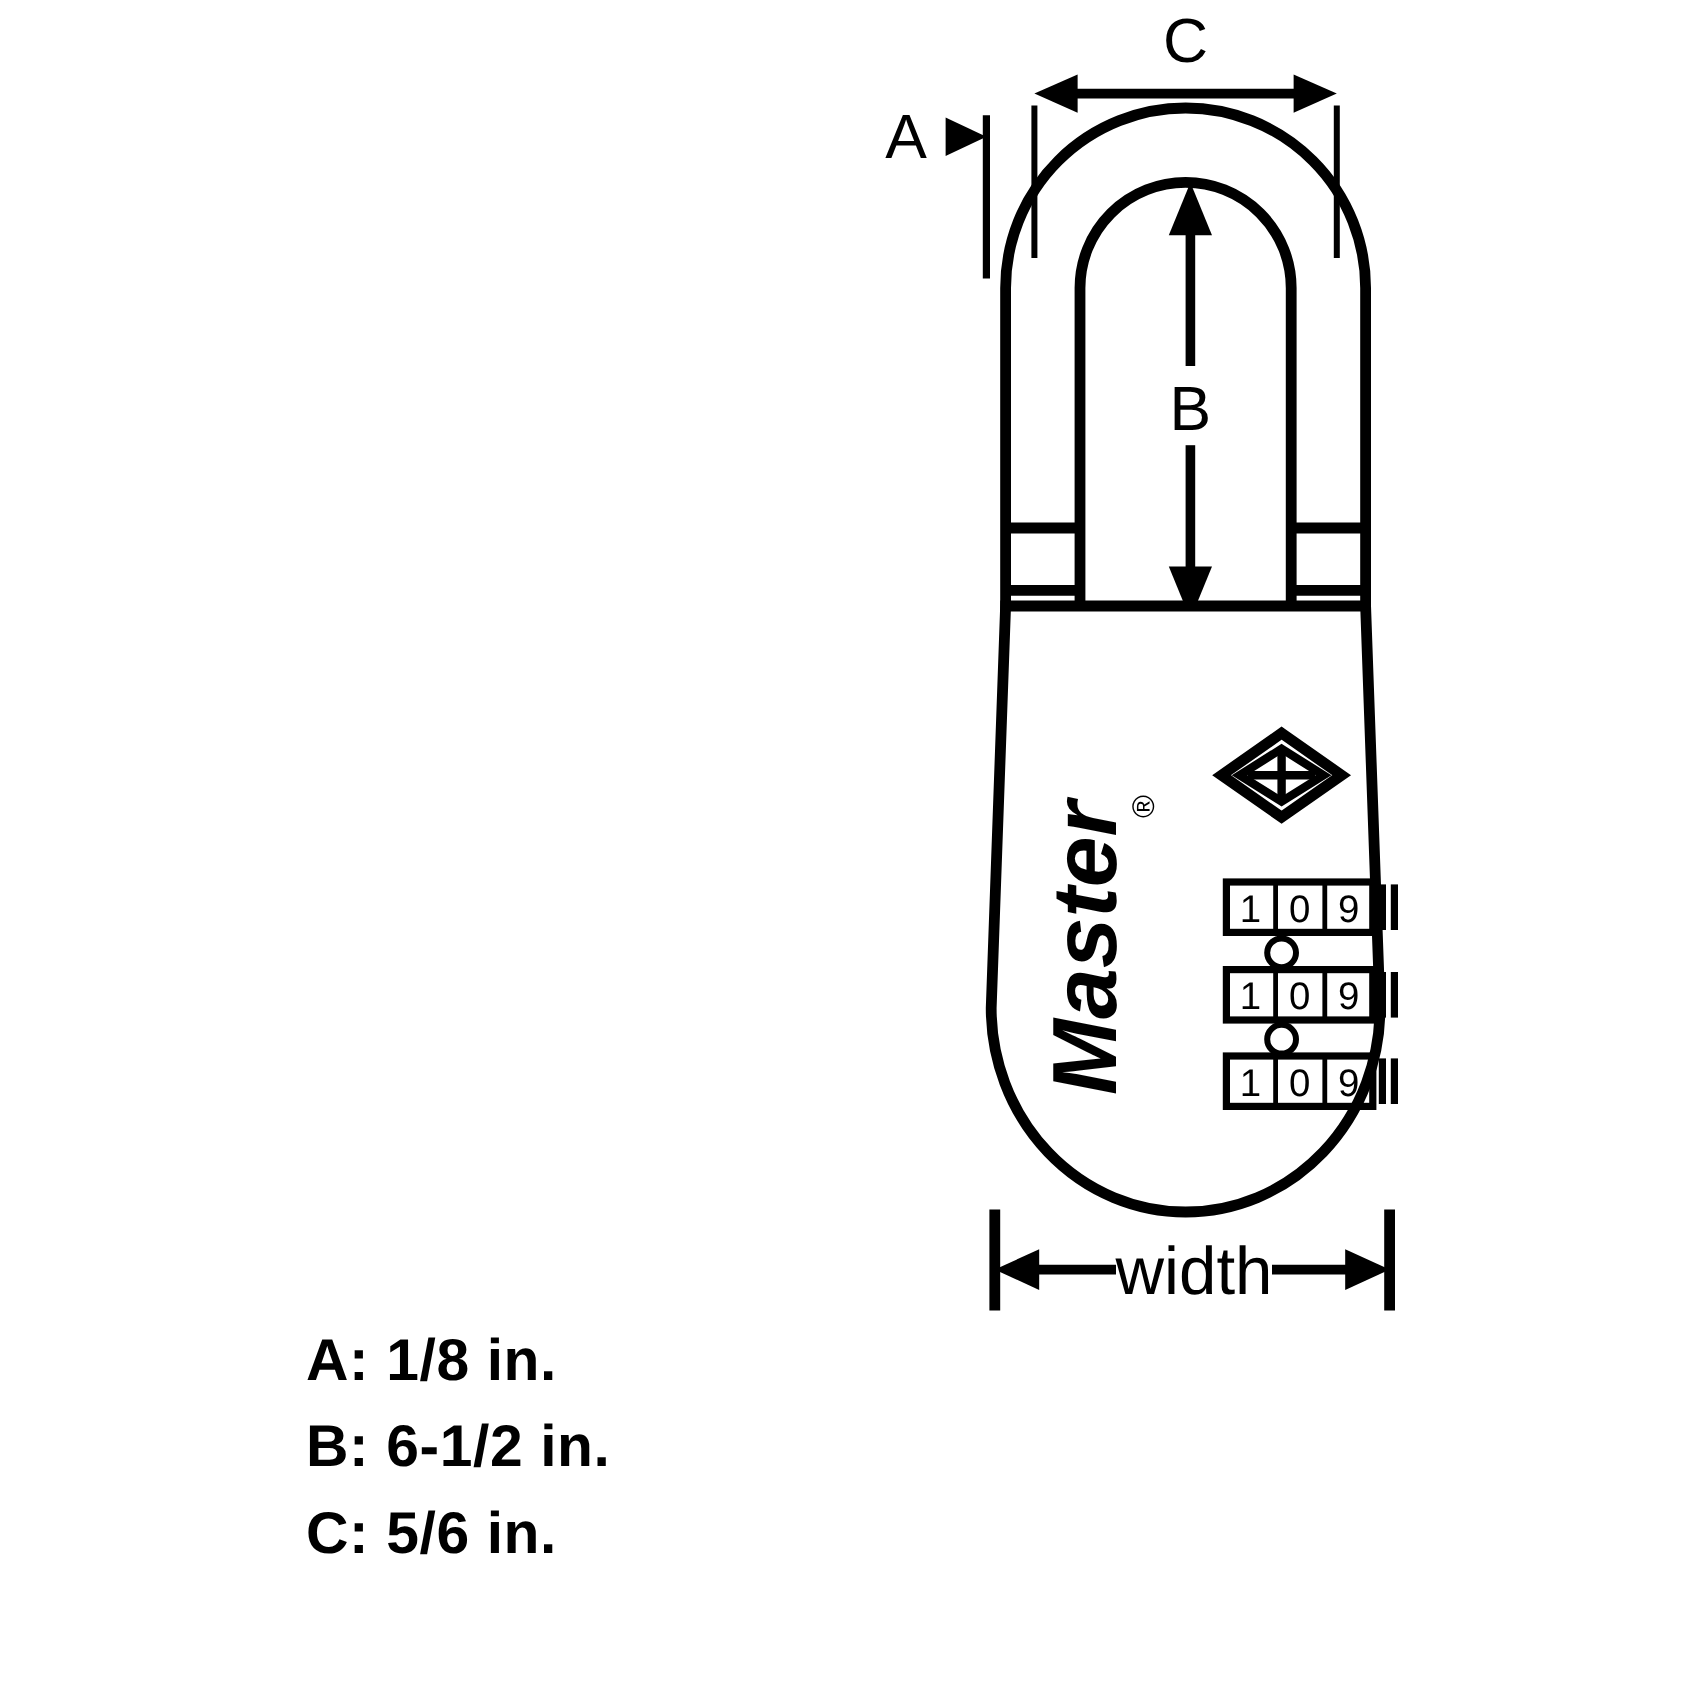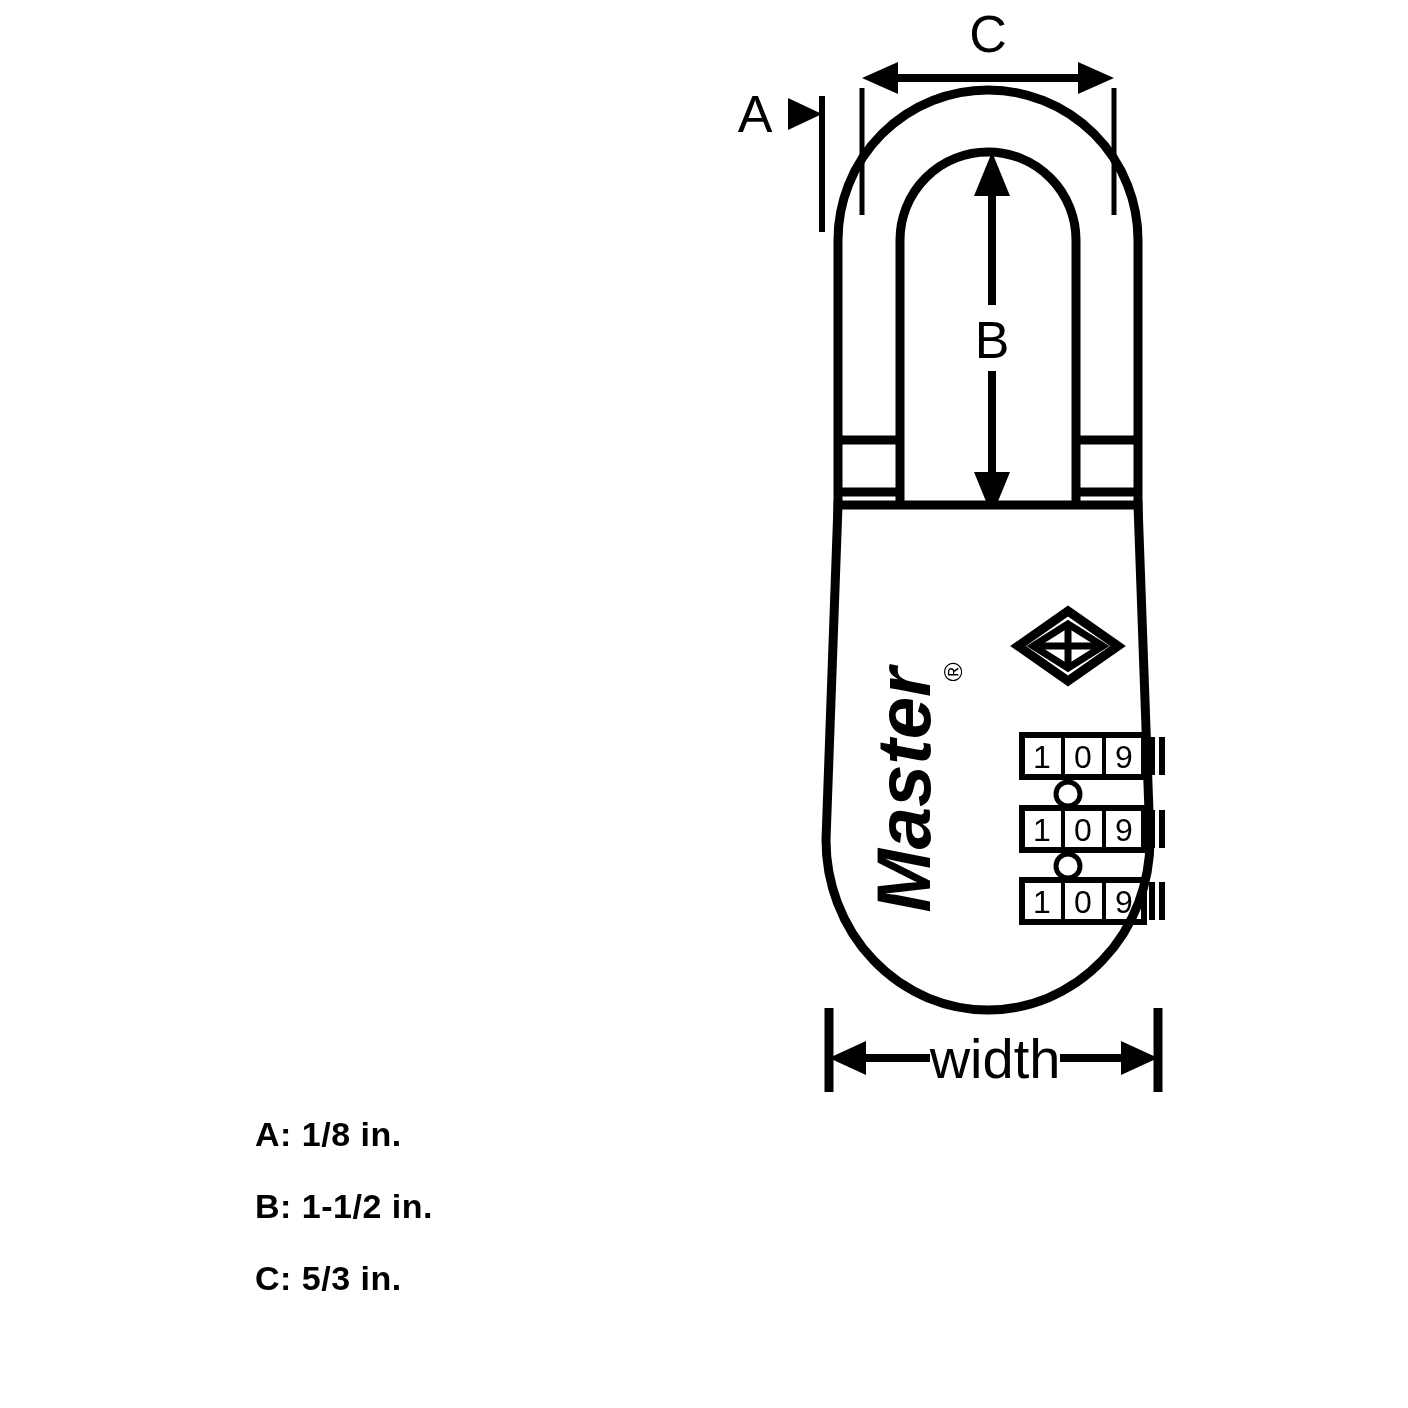--- a/index.html
+++ b/index.html
@@ -19,21 +19,21 @@
     position: absolute;
     inset: 0;
   }
   .spec-list {
     position: absolute;
     left: 255px;
     top: 1098px;
     width: 1100px;
   }
   .spec-line {
-    font-size: 34px;
+    font-size: 49px;
     font-weight: bold;
     line-height: 72px;
     letter-spacing: 0.5px;
     color: #000;
     white-space: nowrap;
   }
   svg text {
     font-family: "Liberation Sans", sans-serif;
     fill: #000;
   }
@@ -145,17 +145,17 @@
       <polygon points="829,1058 866,1041 866,1075" fill="#000"></polygon>
       <polygon points="1158,1058 1121,1041 1121,1075" fill="#000"></polygon>
       <text x="995" y="1078" font-size="56" text-anchor="middle">width</text>
     </g>
 
   </svg>
 
   
   <div class="spec-list">
     <div class="spec-line">A: 1/8 in.</div>
-    <div class="spec-line">B: 1-1/2 in.</div>
-    <div class="spec-line">C: 5/3 in.</div>
+    <div class="spec-line">B: 6-1/2 in.</div>
+    <div class="spec-line">C: 5/6 in.</div>
   </div>
 
 </div>
 
 </body></html>

